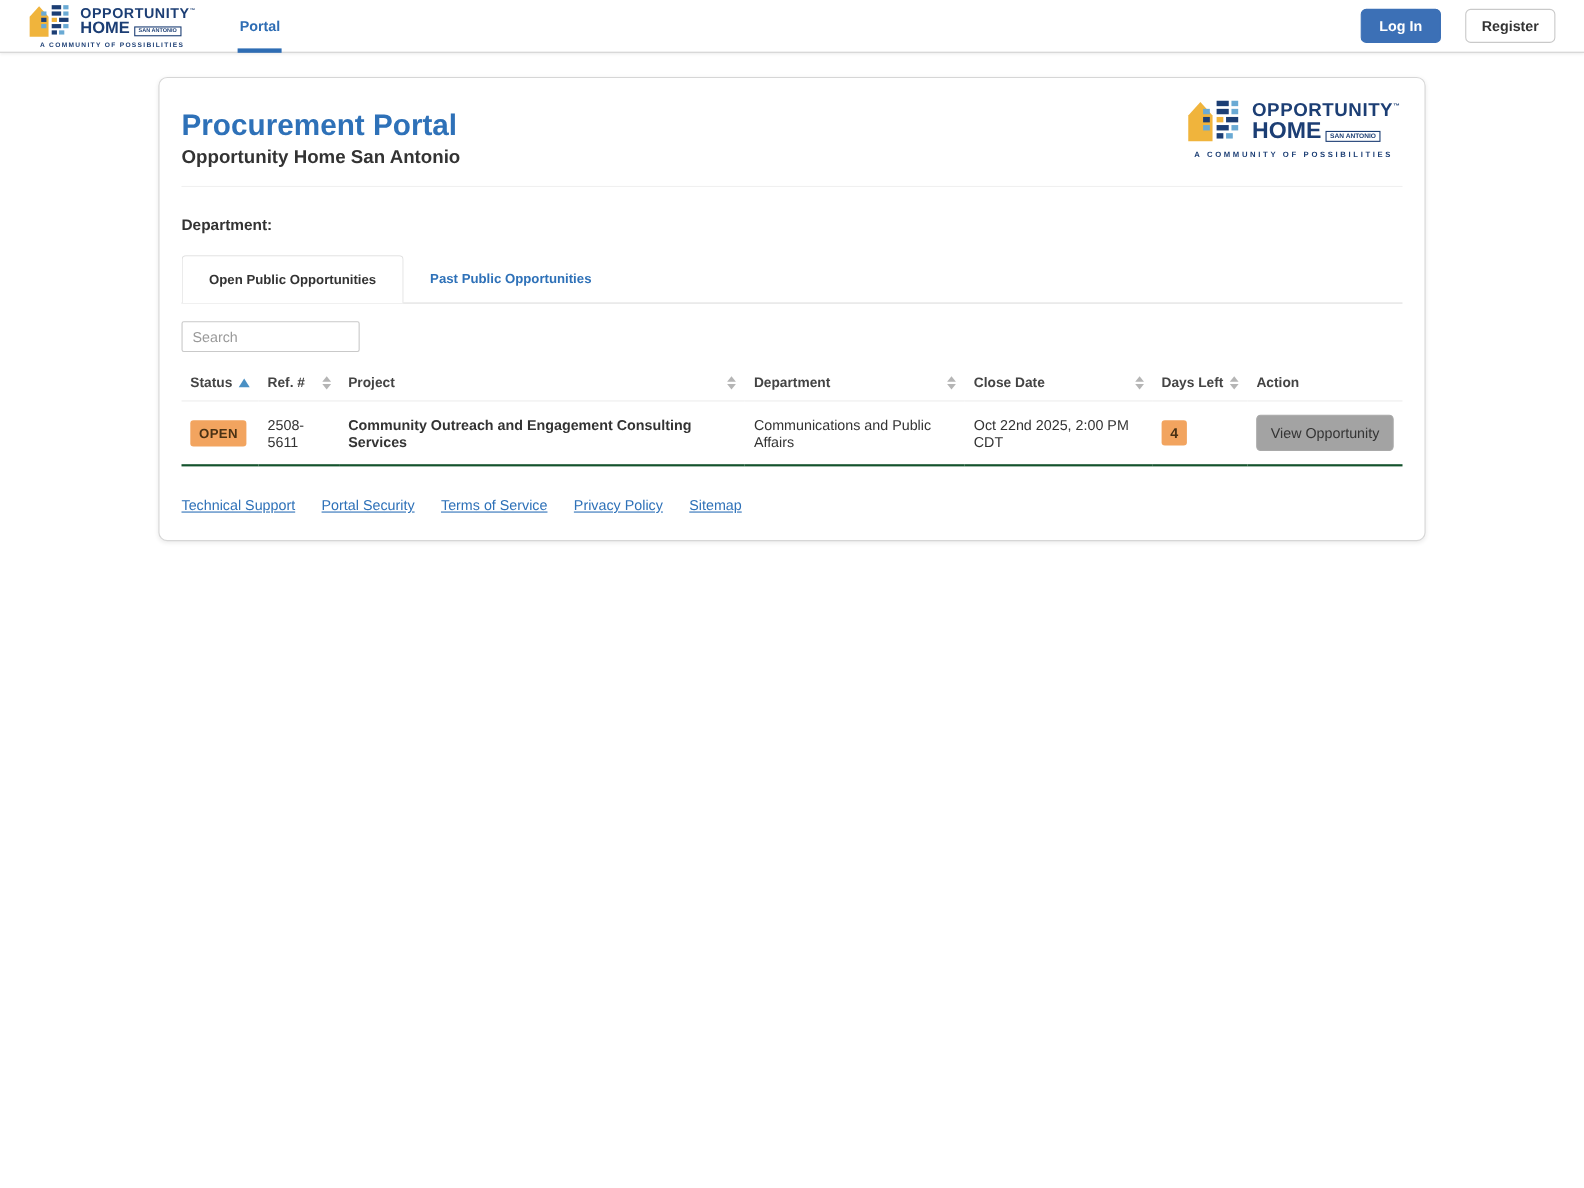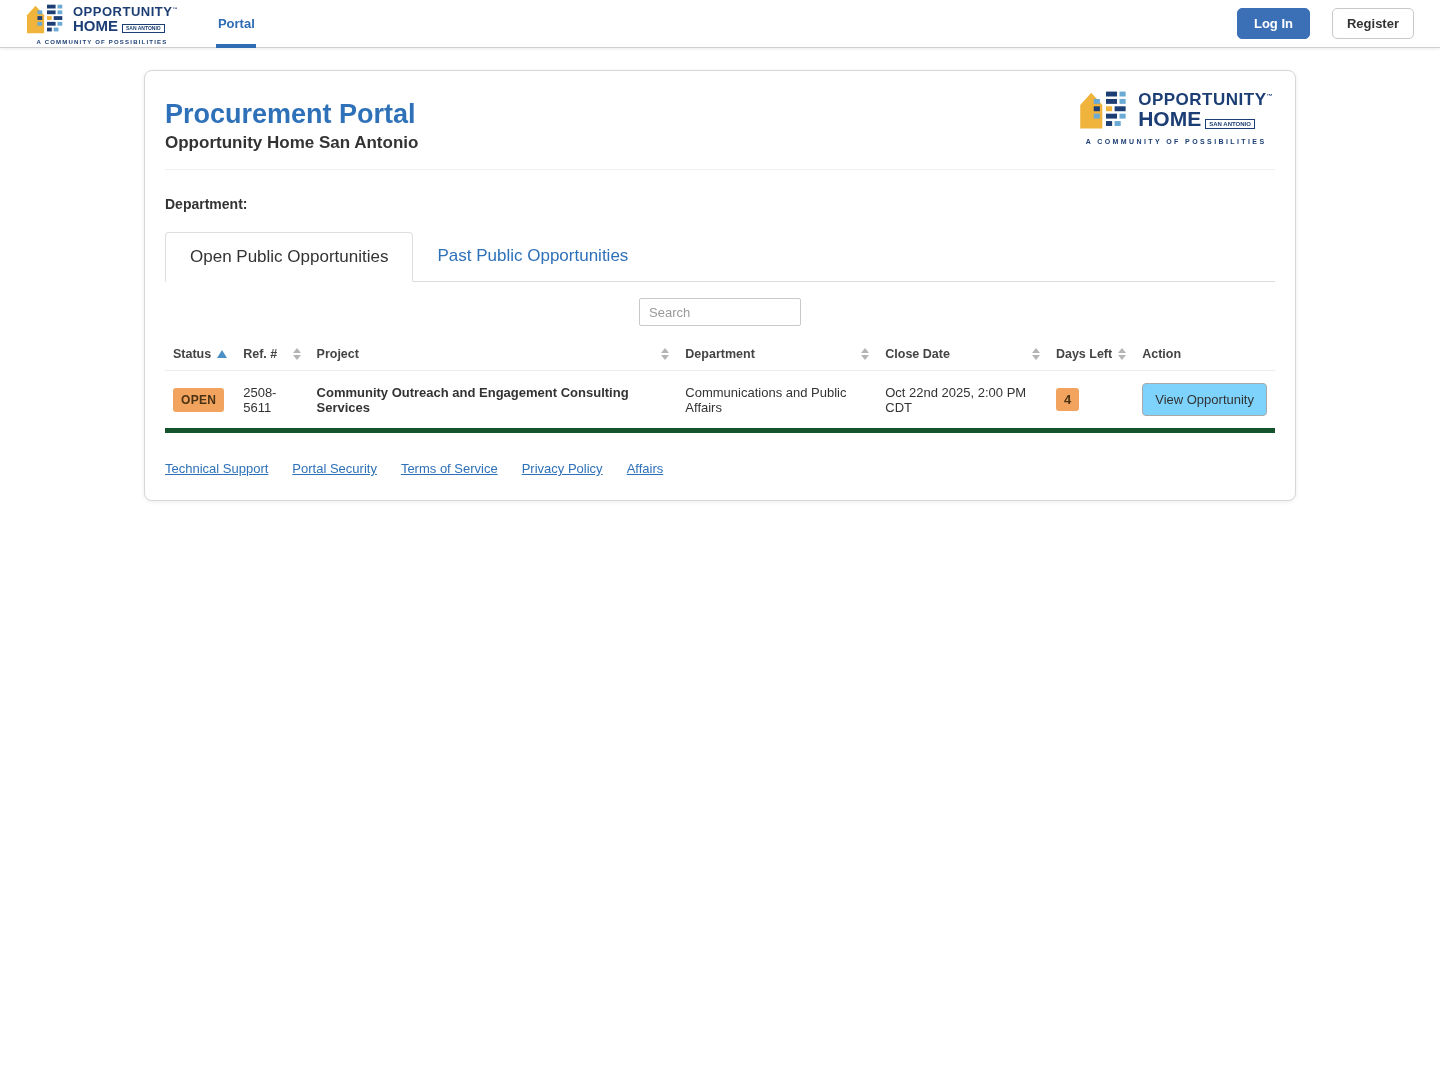--- a/index.html
+++ b/index.html
@@ -54,50 +54,50 @@
   .dept-row { display:flex; align-items:center; margin-top:26px; gap:7px; }
   .dept-label { font-weight:bold; font-size:14px; color:#333; }
   .select-box { width:296px; height:30px; border:1px solid #b9b9b9; border-radius:4px; background:#fff;
                 display:flex; align-items:center; padding:0 10px; font-size:13px; color:#333; cursor:pointer;
                 justify-content:space-between; }
   .caret-down { width:0; height:0; border-left:4px solid transparent; border-right:4px solid transparent;
                 border-top:5px solid #777; }
 
   
   .tabs { display:flex; margin-top:20px; border-bottom:1px solid #ddd; }
-  .tab { padding:14px 24px; font-size:17px; font-weight:normal; cursor:pointer; }
+  .tab { padding:14px 24px; font-size:12px; font-weight:bold; cursor:pointer; }
   .tab.active { color:#333; background:#fff; border:1px solid #ddd; border-bottom:1px solid #fff;
                 margin-bottom:-1px; border-radius:4px 4px 0 0; }
   .tab.inactive { color:#2e71b8; border:none; }
 
   
-  .search-row { display:flex; justify-content:center; margin-top:16px; }
+  .search-row { display:flex; justify-content:flex-start; margin-top:16px; }
   .search-input { width:162px; height:28px; border:1px solid #c9c9c9; border-radius:2px; font-size:13px;
                   padding:0 9px; color:#333; font-family:"Liberation Sans", sans-serif; }
   .search-input::placeholder { color:#9a9a9a; }
 
   
   table { width:100%; border-collapse:collapse; margin-top:12px; }
   th { text-align:left; font-size:12.5px; color:#444; padding:9px 8px; border-bottom:1px solid #ededed; }
   .th-inner { display:flex; align-items:center; justify-content:space-between; gap:6px; }
   .th-label { font-weight:bold; white-space:nowrap; }
-  td { font-size:13px; color:#333; padding:12px 8px; border-bottom:5px solid #14532d; vertical-align:middle; }
+  td { font-size:13px; color:#333; padding:12px 8px; border-bottom:2px solid #14532d; vertical-align:middle; }
   .sort-icons { display:inline-flex; flex-direction:column; gap:2px; }
   .tri-up { width:0; height:0; border-left:4px solid transparent; border-right:4px solid transparent;
             border-bottom:5px solid #b5b5b5; }
   .tri-down { width:0; height:0; border-left:4px solid transparent; border-right:4px solid transparent;
               border-top:5px solid #b5b5b5; }
   .tri-asc { width:0; height:0; border-left:5px solid transparent; border-right:5px solid transparent;
              border-bottom:8px solid #4a90c4; }
   .status-badge { display:inline-block; background:#f2a45f; color:#4a3214; font-weight:bold; font-size:12px;
                   padding:5px 8px; border-radius:3px; letter-spacing:.3px; }
   .project-cell { font-weight:bold; }
   .days-badge { display:inline-block; background:#f2a45f; color:#4a3214; font-weight:bold; font-size:13px;
                 padding:4px 8px; border-radius:3px; }
-  .btn-view { background:#7dd3fc; border:1px solid #a9a9a9; border-radius:4px; padding:8px 12px; font-size:13px;
+  .btn-view { background:#a3a3a3; border:1px solid #a9a9a9; border-radius:4px; padding:8px 12px; font-size:13px;
               color:#333; cursor:pointer; white-space:nowrap; font-family:"Liberation Sans", sans-serif; }
 
   
   .footer-links { display:flex; gap:24px; margin-top:28px; }
   .footer-links a { color:#2e71b8; font-size:13px; text-decoration:underline; }
 </style>
 </head>
 <body>
 
 <div class="navbar">
@@ -271,16 +271,16 @@
         <td><button class="btn-view">View Opportunity</button></td>
       </tr>
     </tbody>
   </table>
 
   <div class="footer-links">
     <a href="#">Technical Support</a>
     <a href="#">Portal Security</a>
     <a href="#">Terms of Service</a>
     <a href="#">Privacy Policy</a>
-    <a href="#">Affairs</a>
+    <a href="#">Sitemap</a>
   </div>
 
 </div>
 
 </body></html>

